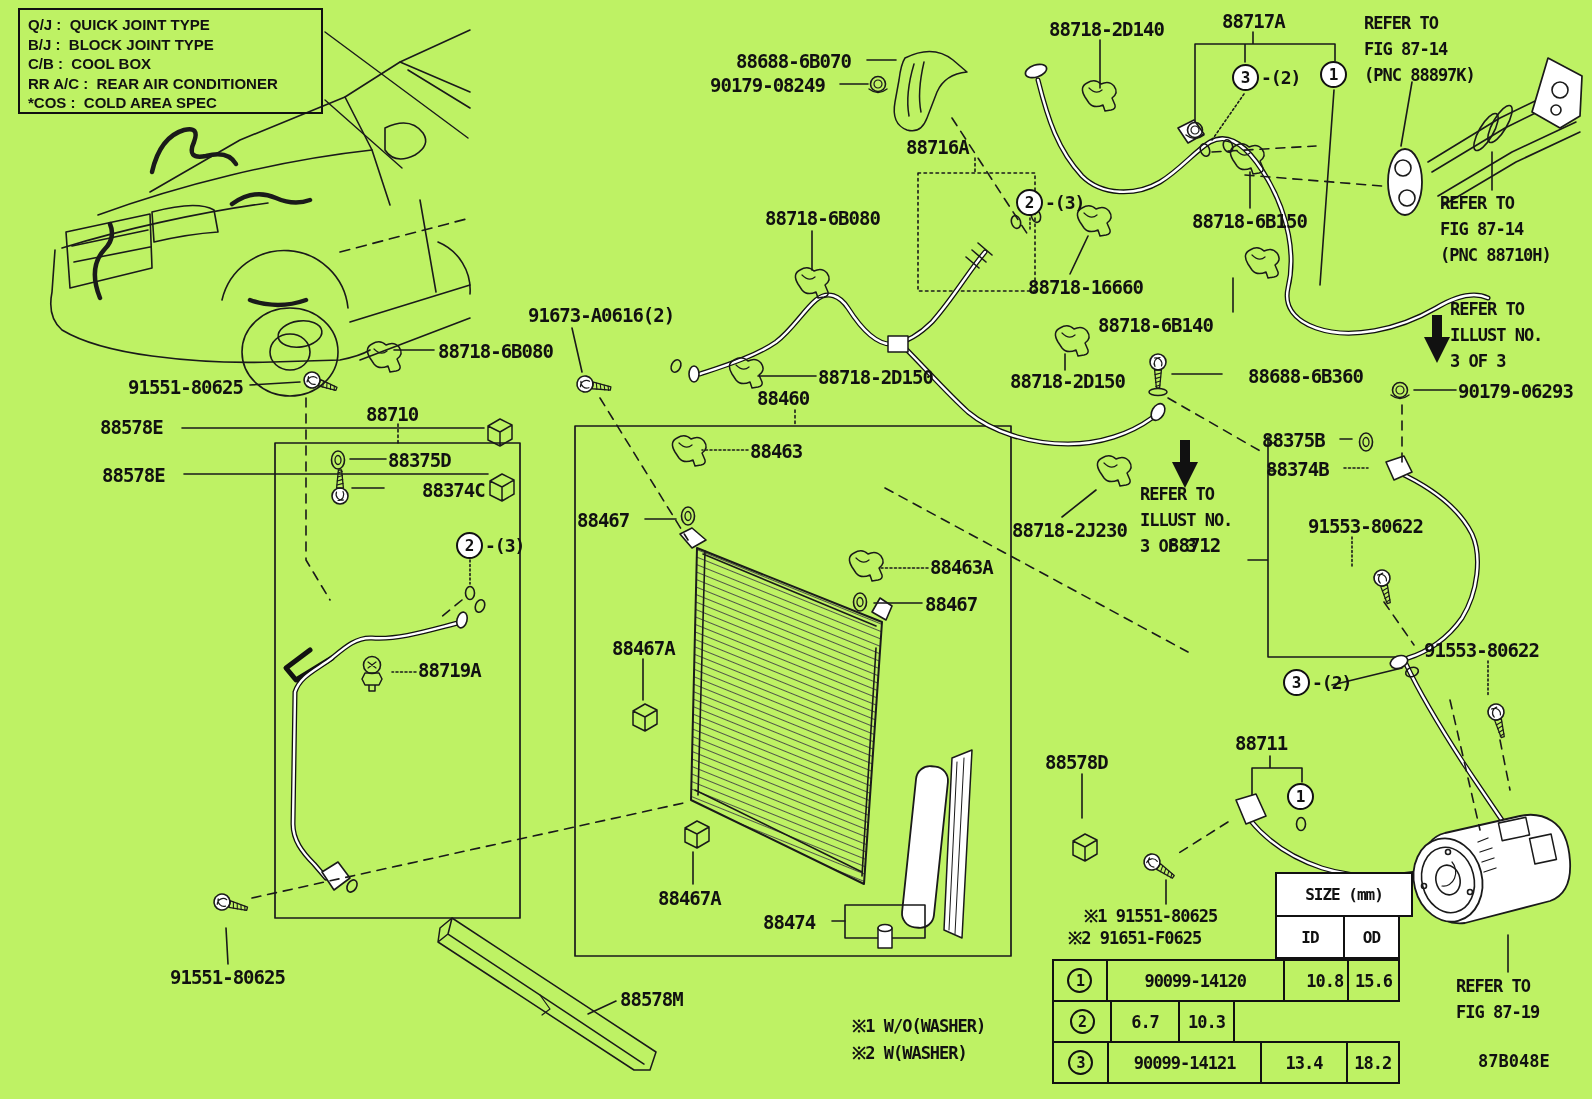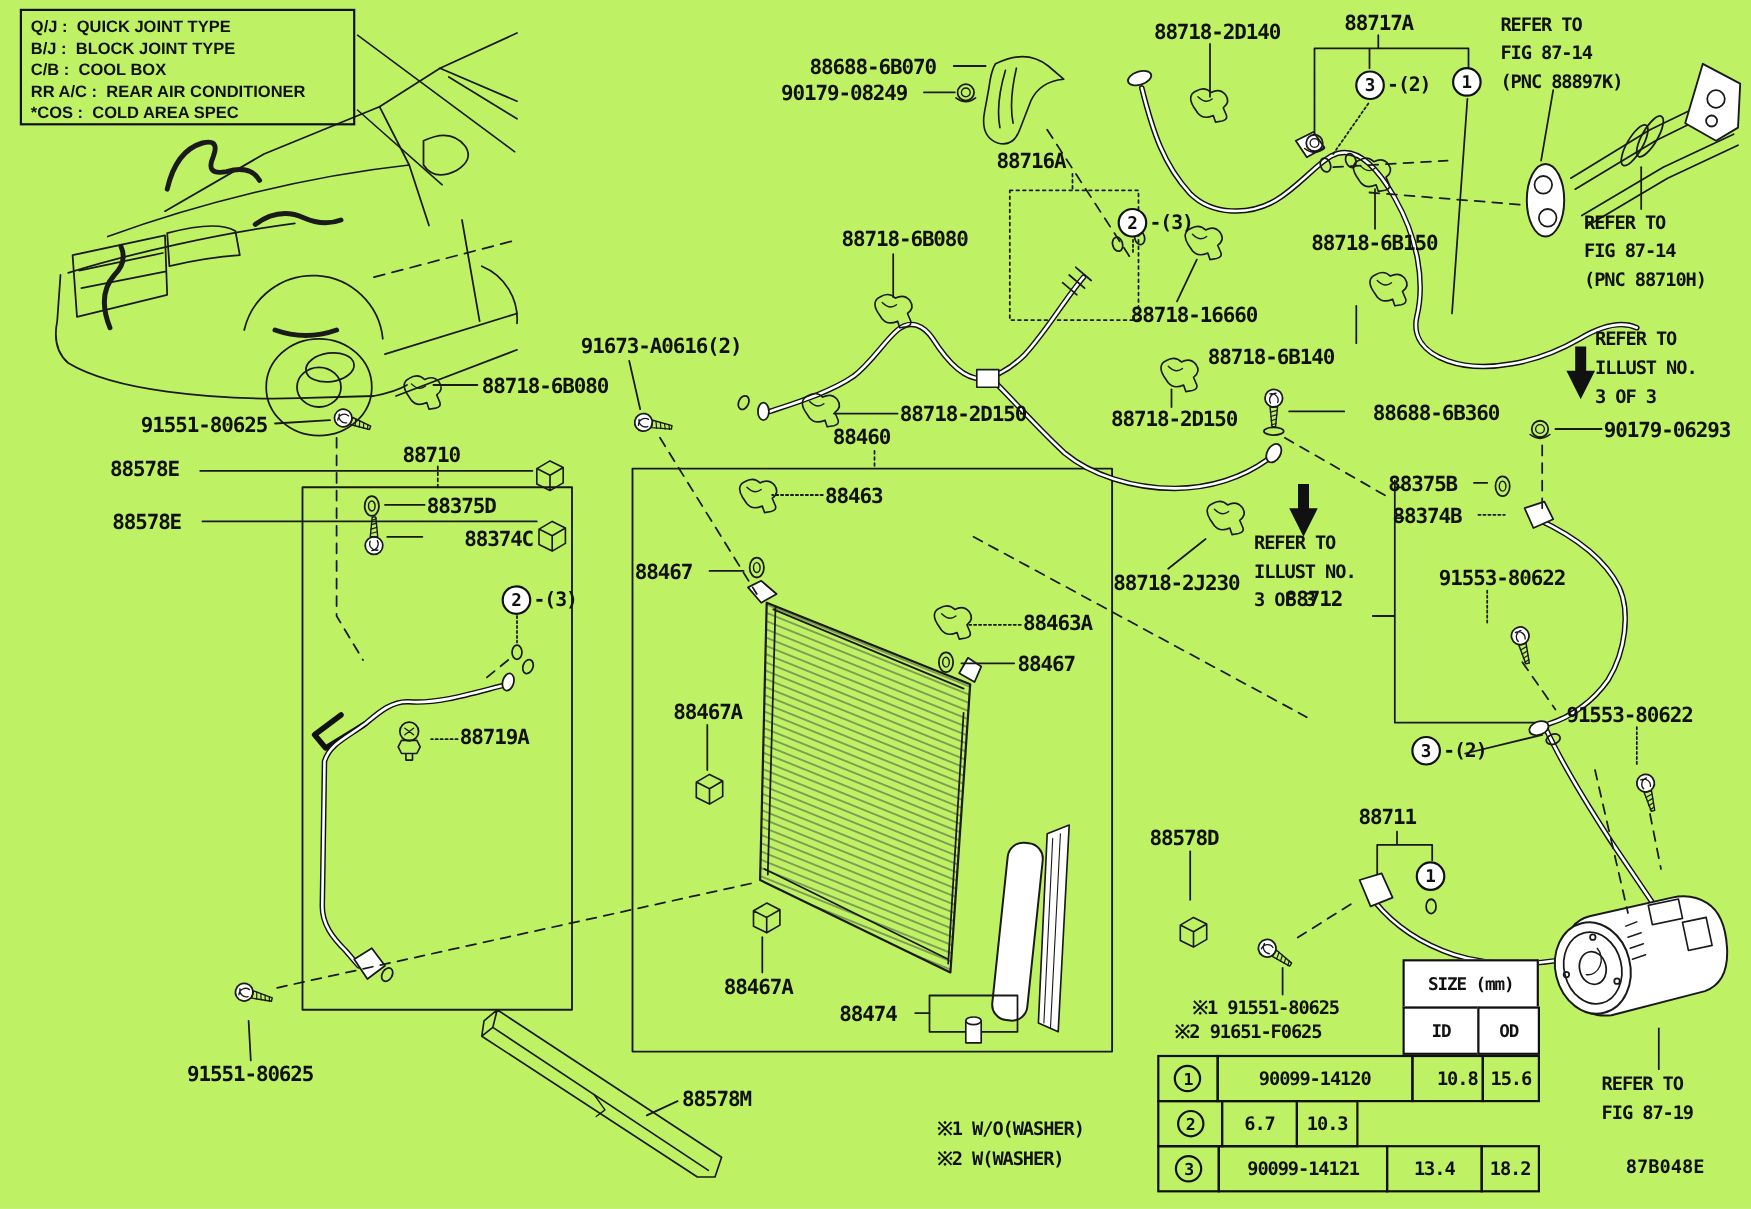--- a/index.html
+++ b/index.html
@@ -17,21 +17,21 @@
   .legend-line{font:bold 15px "Liberation Sans",sans-serif;line-height:19.5px;white-space:pre;color:#111;}
   .callout{position:absolute;display:flex;align-items:center;}
   .cnum{display:inline-flex;width:27px;height:27px;border:2px solid #111;border-radius:50%;
         align-items:center;justify-content:center;font:bold 16px "DejaVu Sans Mono",monospace;
         background:#fff;box-sizing:border-box;}
   .csuf{font:bold 18px "DejaVu Sans Mono",monospace;letter-spacing:-1px;margin-left:2px;}
   .size-table{position:absolute;left:1052px;top:872px;width:348px;height:208px;}
   .st-cell{position:absolute;border:2px solid #111;box-sizing:border-box;display:flex;
            align-items:center;justify-content:center;font:bold 16px "DejaVu Sans Mono",monospace;
            letter-spacing:-1px;background:#fff;}
-  .st-head{left:223px;top:0;width:124px;height:45px;}
+  .st-head{left:223px;top:0;width:138px;height:45px;}
   .st-id{left:223px;top:43px;width:70px;height:44px;}
   .st-od{left:291px;top:43px;width:57px;height:44px;}
   .st-row{position:absolute;left:0;width:348px;height:43px;display:flex;}
   .st-row>div{border:2px solid #111;box-sizing:border-box;display:flex;align-items:center;
               justify-content:center;font:bold 17px "DejaVu Sans Mono",monospace;letter-spacing:-1px;
               margin-left:-2px;}
   .st-row>div:first-child{margin-left:0;}
   .rcirc{display:inline-flex;width:25px;height:25px;border:2px solid #111;border-radius:50%;
          align-items:center;justify-content:center;font:bold 15px "DejaVu Sans Mono",monospace;
          box-sizing:border-box;}

